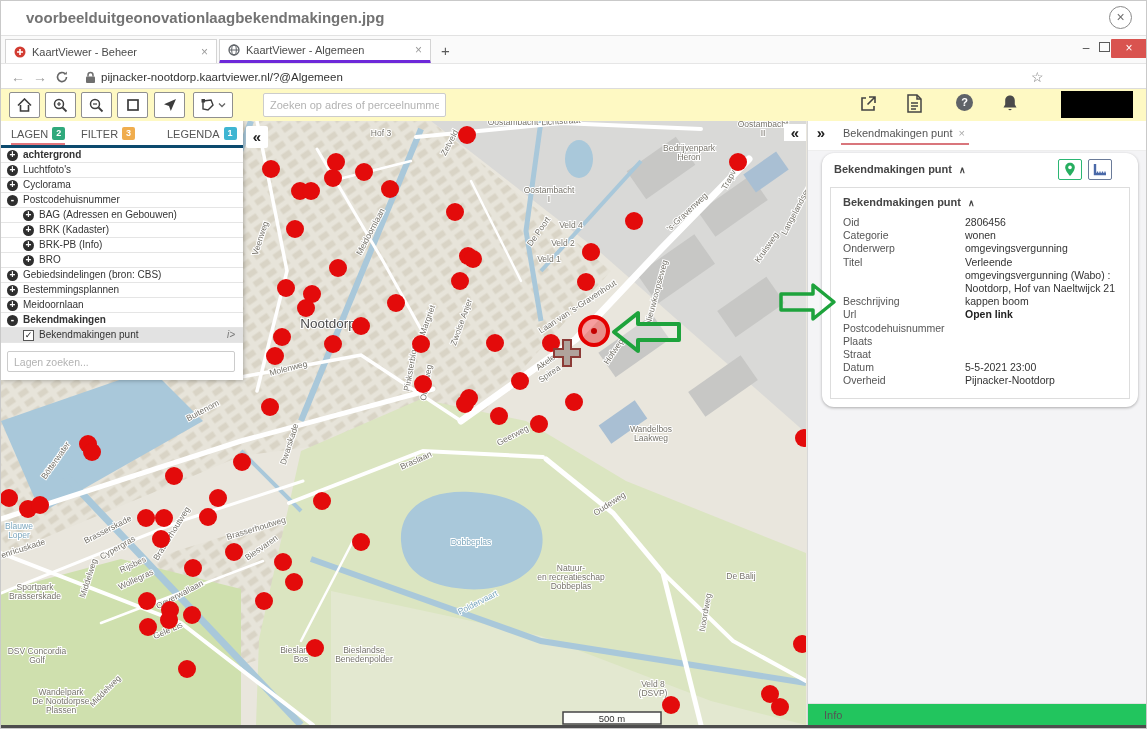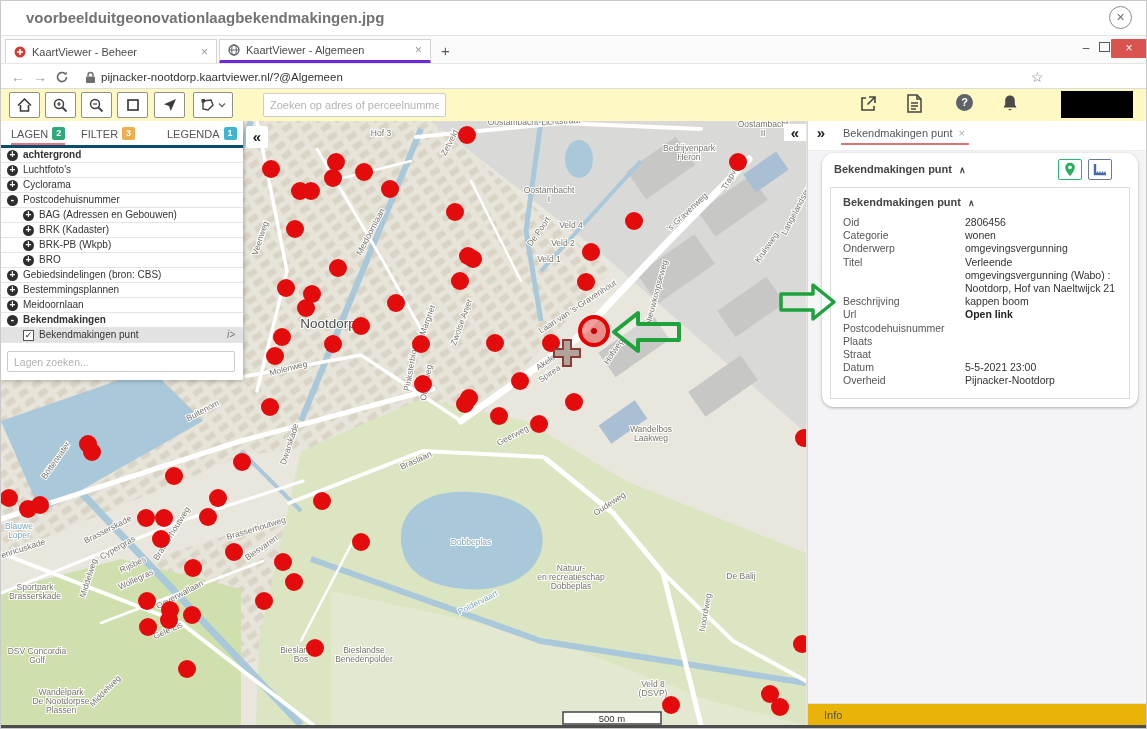--- a/index.html
+++ b/index.html
@@ -83,21 +83,21 @@
           background:#fff;display:flex;align-items:center;justify-content:center;cursor:pointer;}
   .rulerbtn{position:absolute;right:26px;top:6px;width:24px;height:21px;border:1px solid #6a7b99;border-radius:2px;
           background:#fff;display:flex;align-items:center;justify-content:center;cursor:pointer;}
   .subcard{margin:2px 8px 0 8px;border:1px solid #ddd;background:#fff;}
   .subcard-head{padding:8px 12px 6px 12px;font-size:11px;font-weight:bold;color:#444;}
   .frows{padding:2px 12px 10px 12px;}
   .frow{display:flex;font-size:10.5px;line-height:13.2px;}
   .flabel{width:122px;flex:none;color:#555;}
   .fvalue{color:#333;}
   .fvalue.link{font-weight:bold;color:#222;cursor:pointer;}
-  .info-footer{position:absolute;left:0;bottom:0;width:100%;height:22px;background:#eab308;border-top:1px solid #e2e2e2;
+  .info-footer{position:absolute;left:0;bottom:0;width:100%;height:22px;background:#22c55e;border-top:1px solid #e2e2e2;
                font-size:11px;color:#555;padding:5px 0 0 16px;}
   svg.overlay{position:absolute;left:0;top:0;z-index:30;pointer-events:none;}
   .bottombar{position:absolute;left:0;top:724px;width:100%;height:5px;background:#4d4d4d;}
 </style>
 </head>
 <body>
 
 <div class="stage">
 
   <div class="titlebar">
@@ -439,21 +439,21 @@
           <div class="layer-row ind">
             <span class="tree-ico">+</span>
             <span>BAG (Adressen en Gebouwen)</span>
           </div>
           <div class="layer-row ind">
             <span class="tree-ico">+</span>
             <span>BRK (Kadaster)</span>
           </div>
           <div class="layer-row ind">
             <span class="tree-ico">+</span>
-            <span>BRK-PB (Wkpb)</span>
+            <span>BRK-PB (Info)</span>
           </div>
           <div class="layer-row ind">
             <span class="tree-ico">+</span>
             <span>BRO</span>
           </div>
           <div class="layer-row">
             <span class="tree-ico">+</span>
             <span>Gebiedsindelingen (bron: CBS)</span>
           </div>
           <div class="layer-row">

